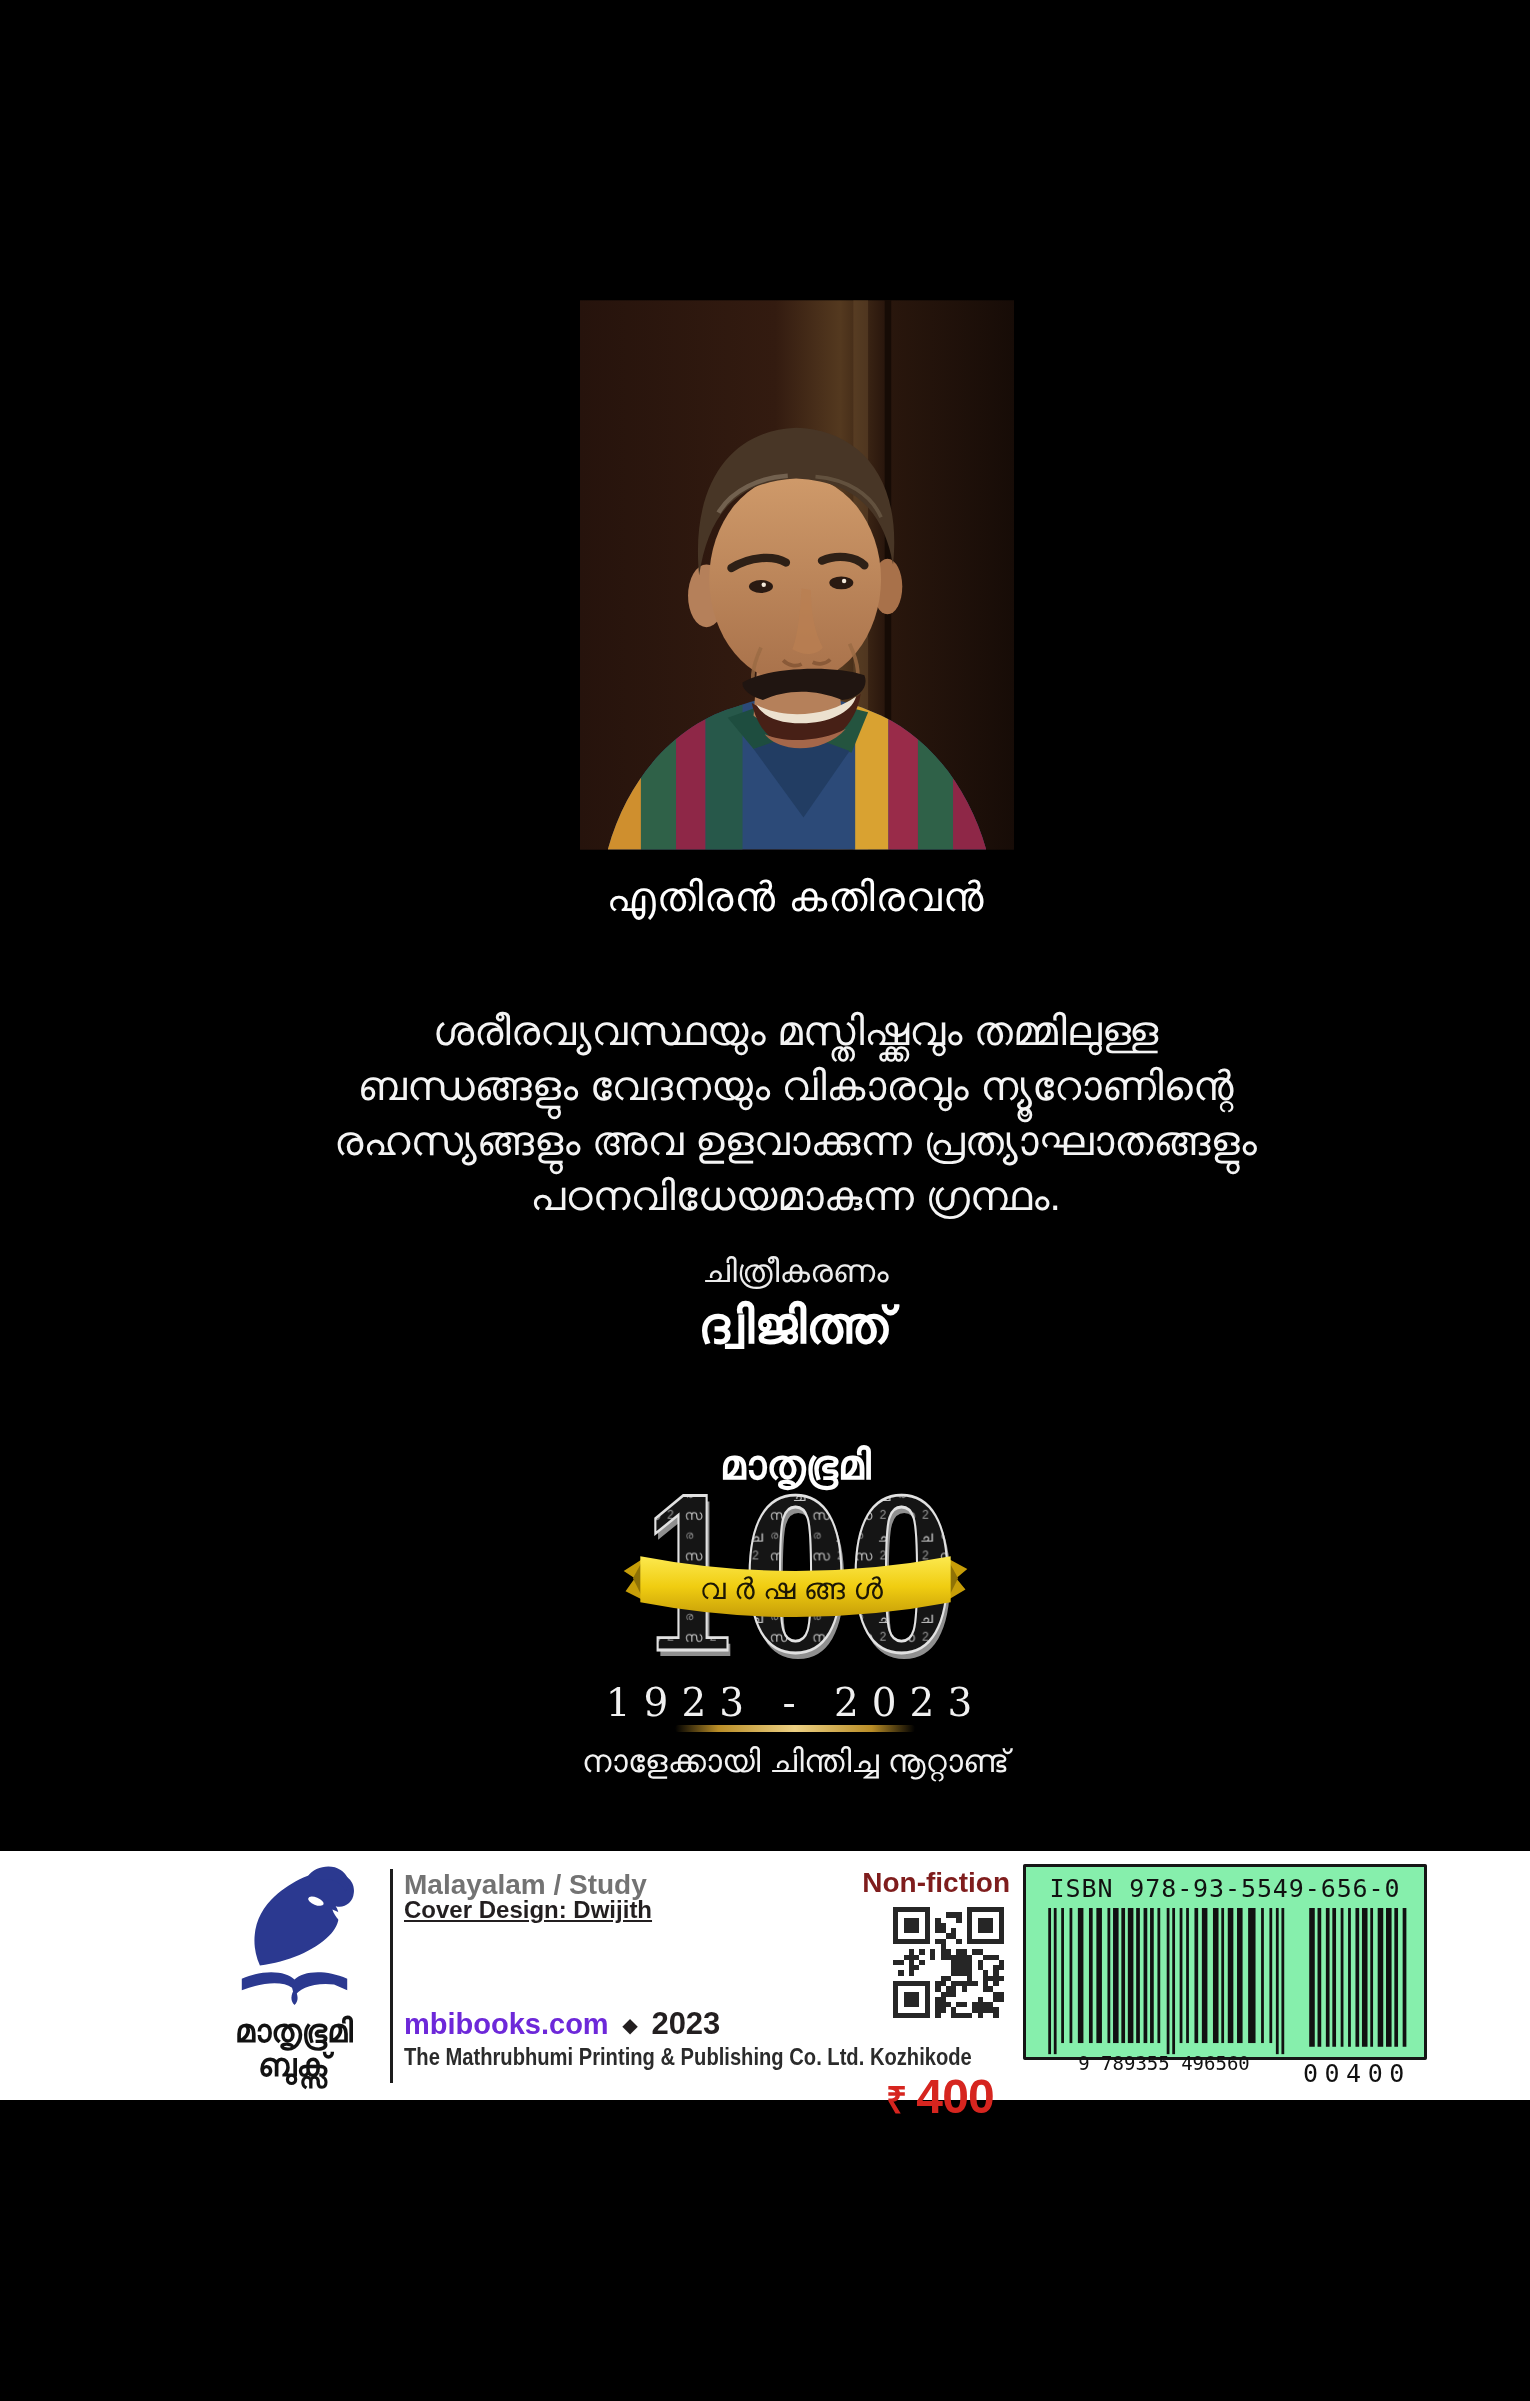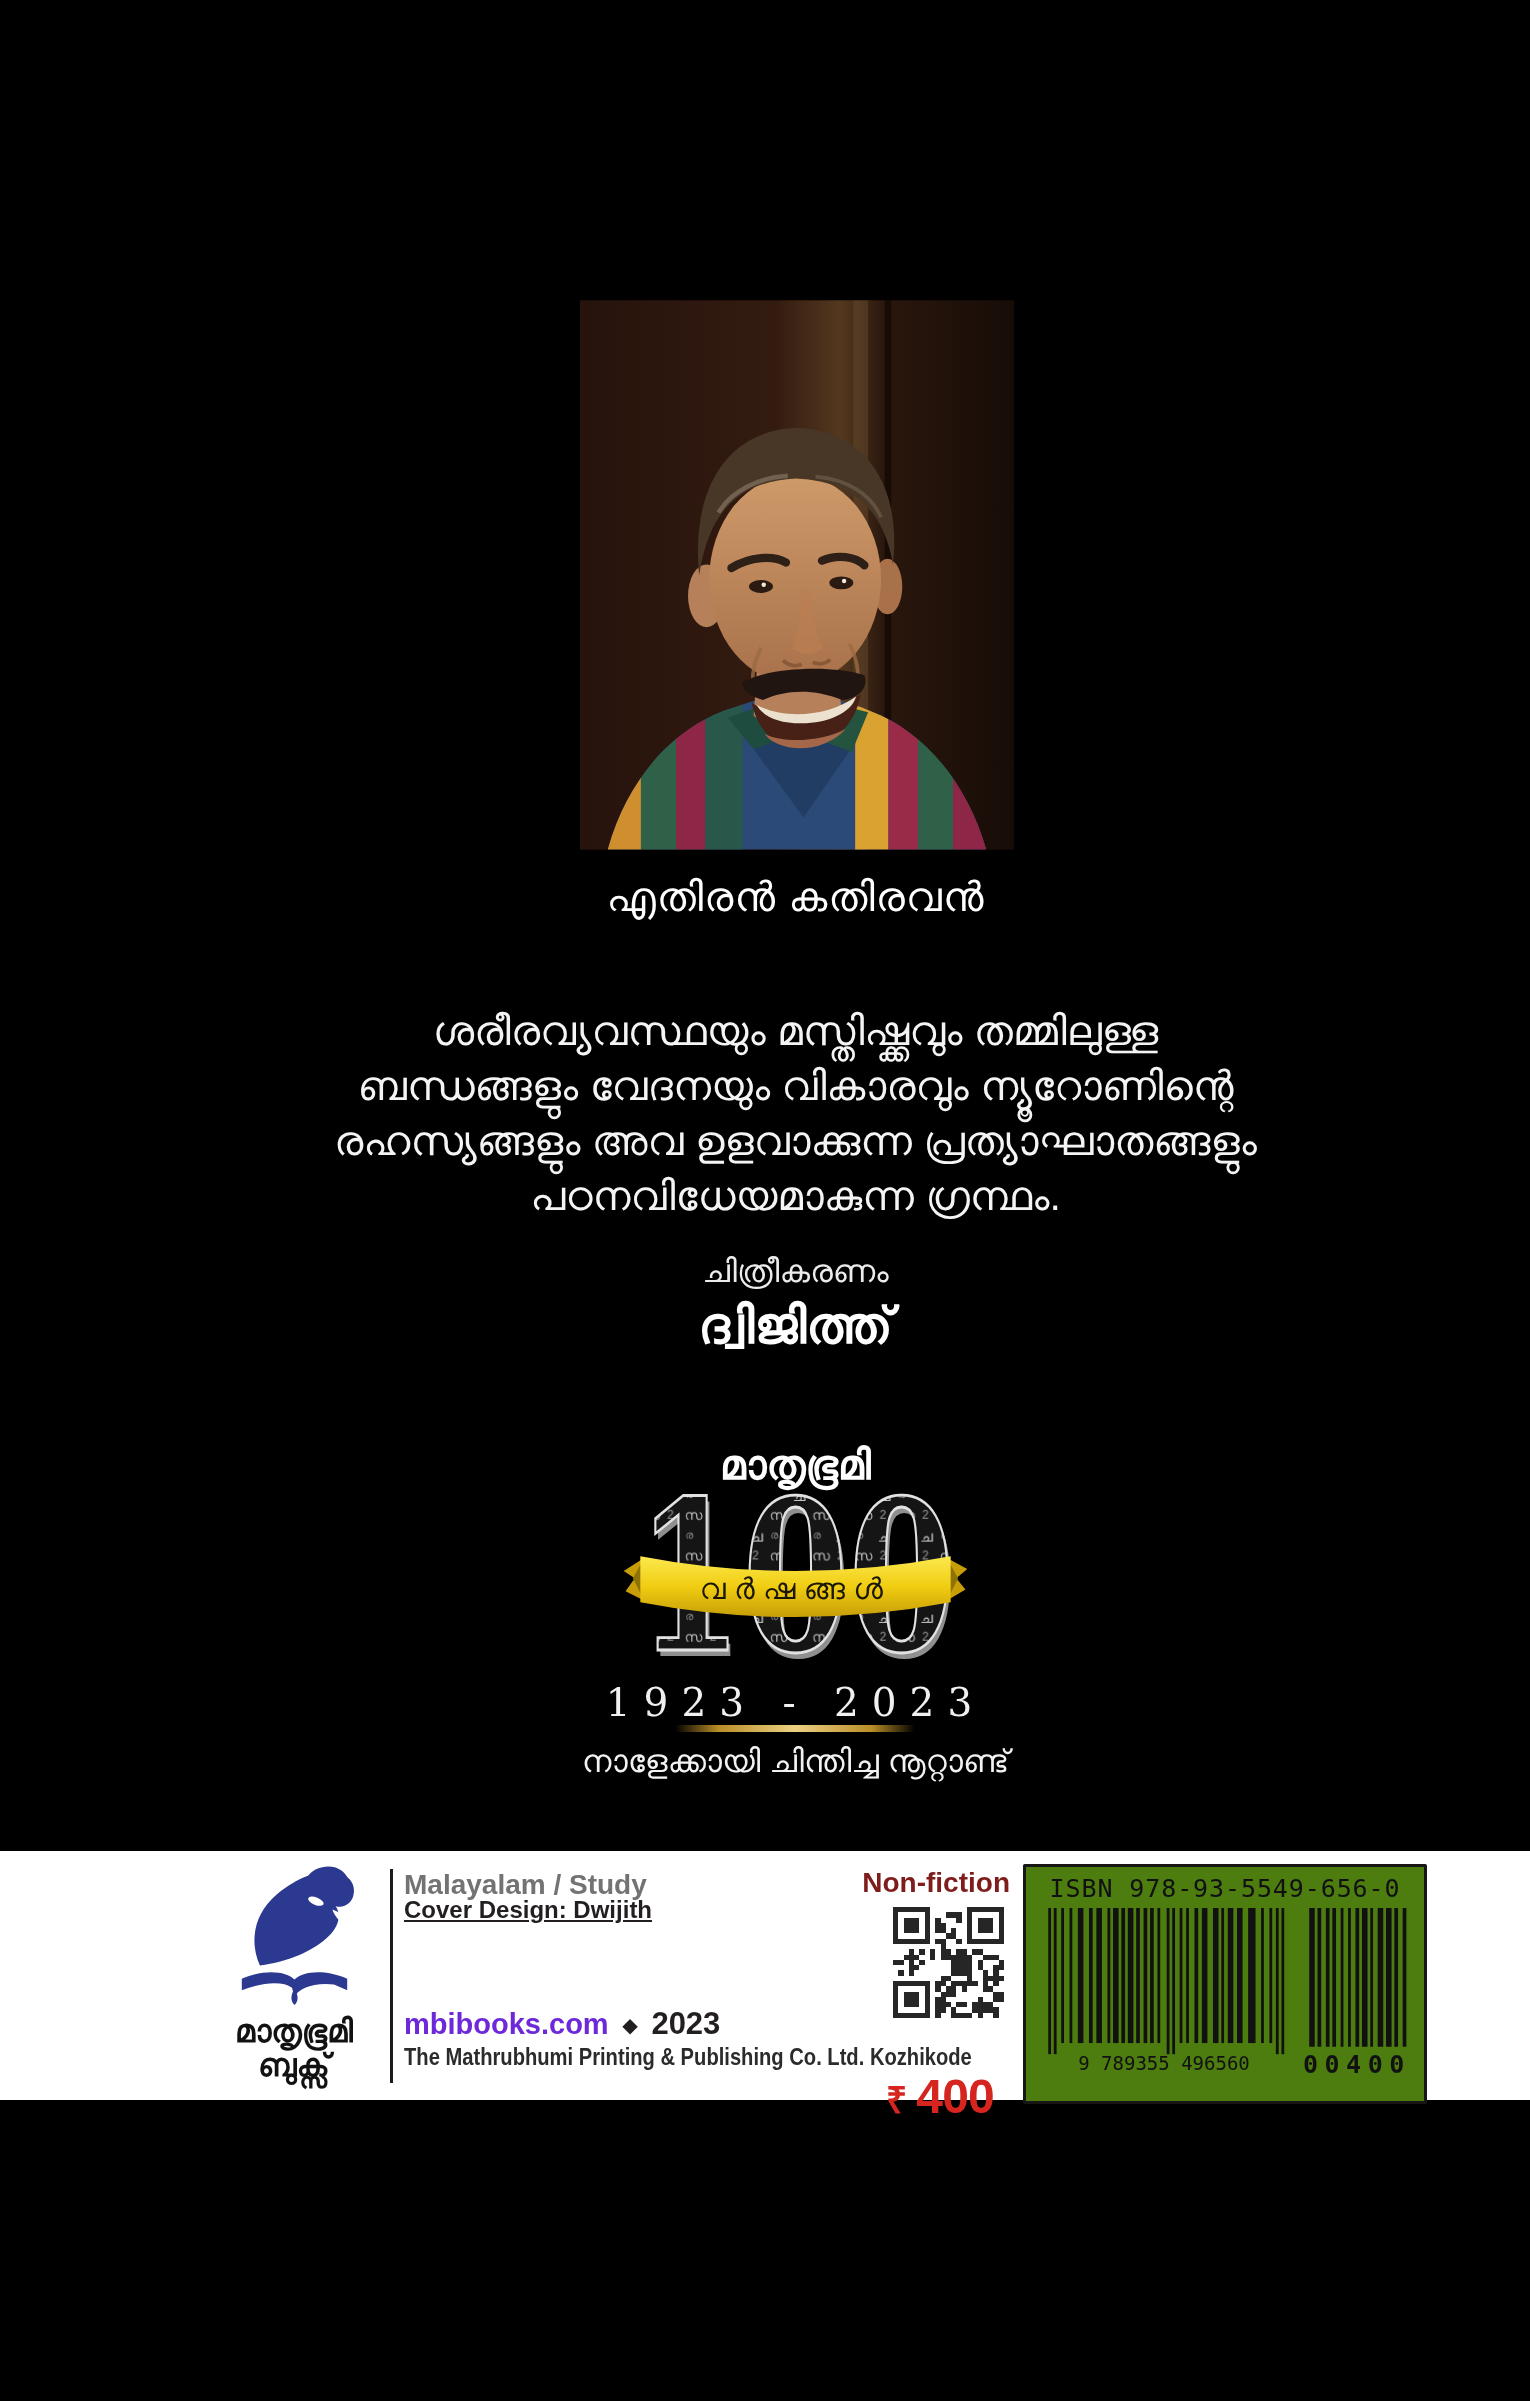--- a/index.html
+++ b/index.html
@@ -35,29 +35,29 @@
   .webline .diamond{color:#231f20;font-size:20.3px;vertical-align:1.8px;padding:0 5.5px;}
   .webline .yr{color:#231f20;font-weight:bold;font-size:31px;}
   .company{position:absolute;left:404px;top:192px;font-size:24px;font-weight:600;color:#2b2b2b;
            white-space:nowrap;transform:scaleX(0.84);transform-origin:left center;}
   .genre{position:absolute;left:825px;top:15.7px;width:185px;text-align:right;
          font-size:28px;font-weight:bold;color:#7f1d1d;}
   .qr{position:absolute;left:893px;top:56px;width:111px;height:111px;}
   .price{position:absolute;left:886px;top:174px;color:#d6251f;white-space:nowrap;margin-top:44px;}
   .price .sym{font-size:37px;font-weight:600;}
   .price .amt{font-size:48px;font-weight:800;letter-spacing:-0.9px;padding-left:9.2px;}
-  .isbn-box{position:absolute;left:1023px;top:13px;width:404px;height:240px;background:#4d7c0f;
+  .isbn-box{position:absolute;left:1023px;top:13px;width:404px;height:196px;background:#86efac;
             border:3.7px solid #161616;border-radius:1.8px;box-sizing:border-box;}
   .isbn-label{position:absolute;left:0;top:7.4px;width:100%;text-align:center;
       font-family:"DejaVu Sans Mono",monospace;font-size:25px;letter-spacing:0.9px;color:#111;}
   .barcode{position:absolute;left:13px;top:41px;width:372px;height:148px;}
   .bc-digits{position:absolute;left:13px;top:185px;width:250px;text-align:center;
       font-family:"DejaVu Sans Mono",monospace;font-size:19px;color:#111;white-space:nowrap;}
-  .bc-addon{position:absolute;left:277px;top:183px;width:104px;text-align:center;
-      font-family:"DejaVu Sans Mono",monospace;font-size:25px;letter-spacing:6.5px;color:#111;font-weight:bold;}
+  .bc-addon{position:absolute;left:277px;top:192px;width:104px;text-align:center;
+      font-family:"DejaVu Sans Mono",monospace;font-size:25px;letter-spacing:6.5px;color:#111;}
 </style>
 </head>
 <body>
 
 <div class="cover">
 
   <svg class="photo" viewBox="0 0 470 595">
     <defs>
       <linearGradient id="bgG" x1="0" y1="0" x2="1" y2="0">
         <stop offset="0" stop-color="#26130c"></stop>

